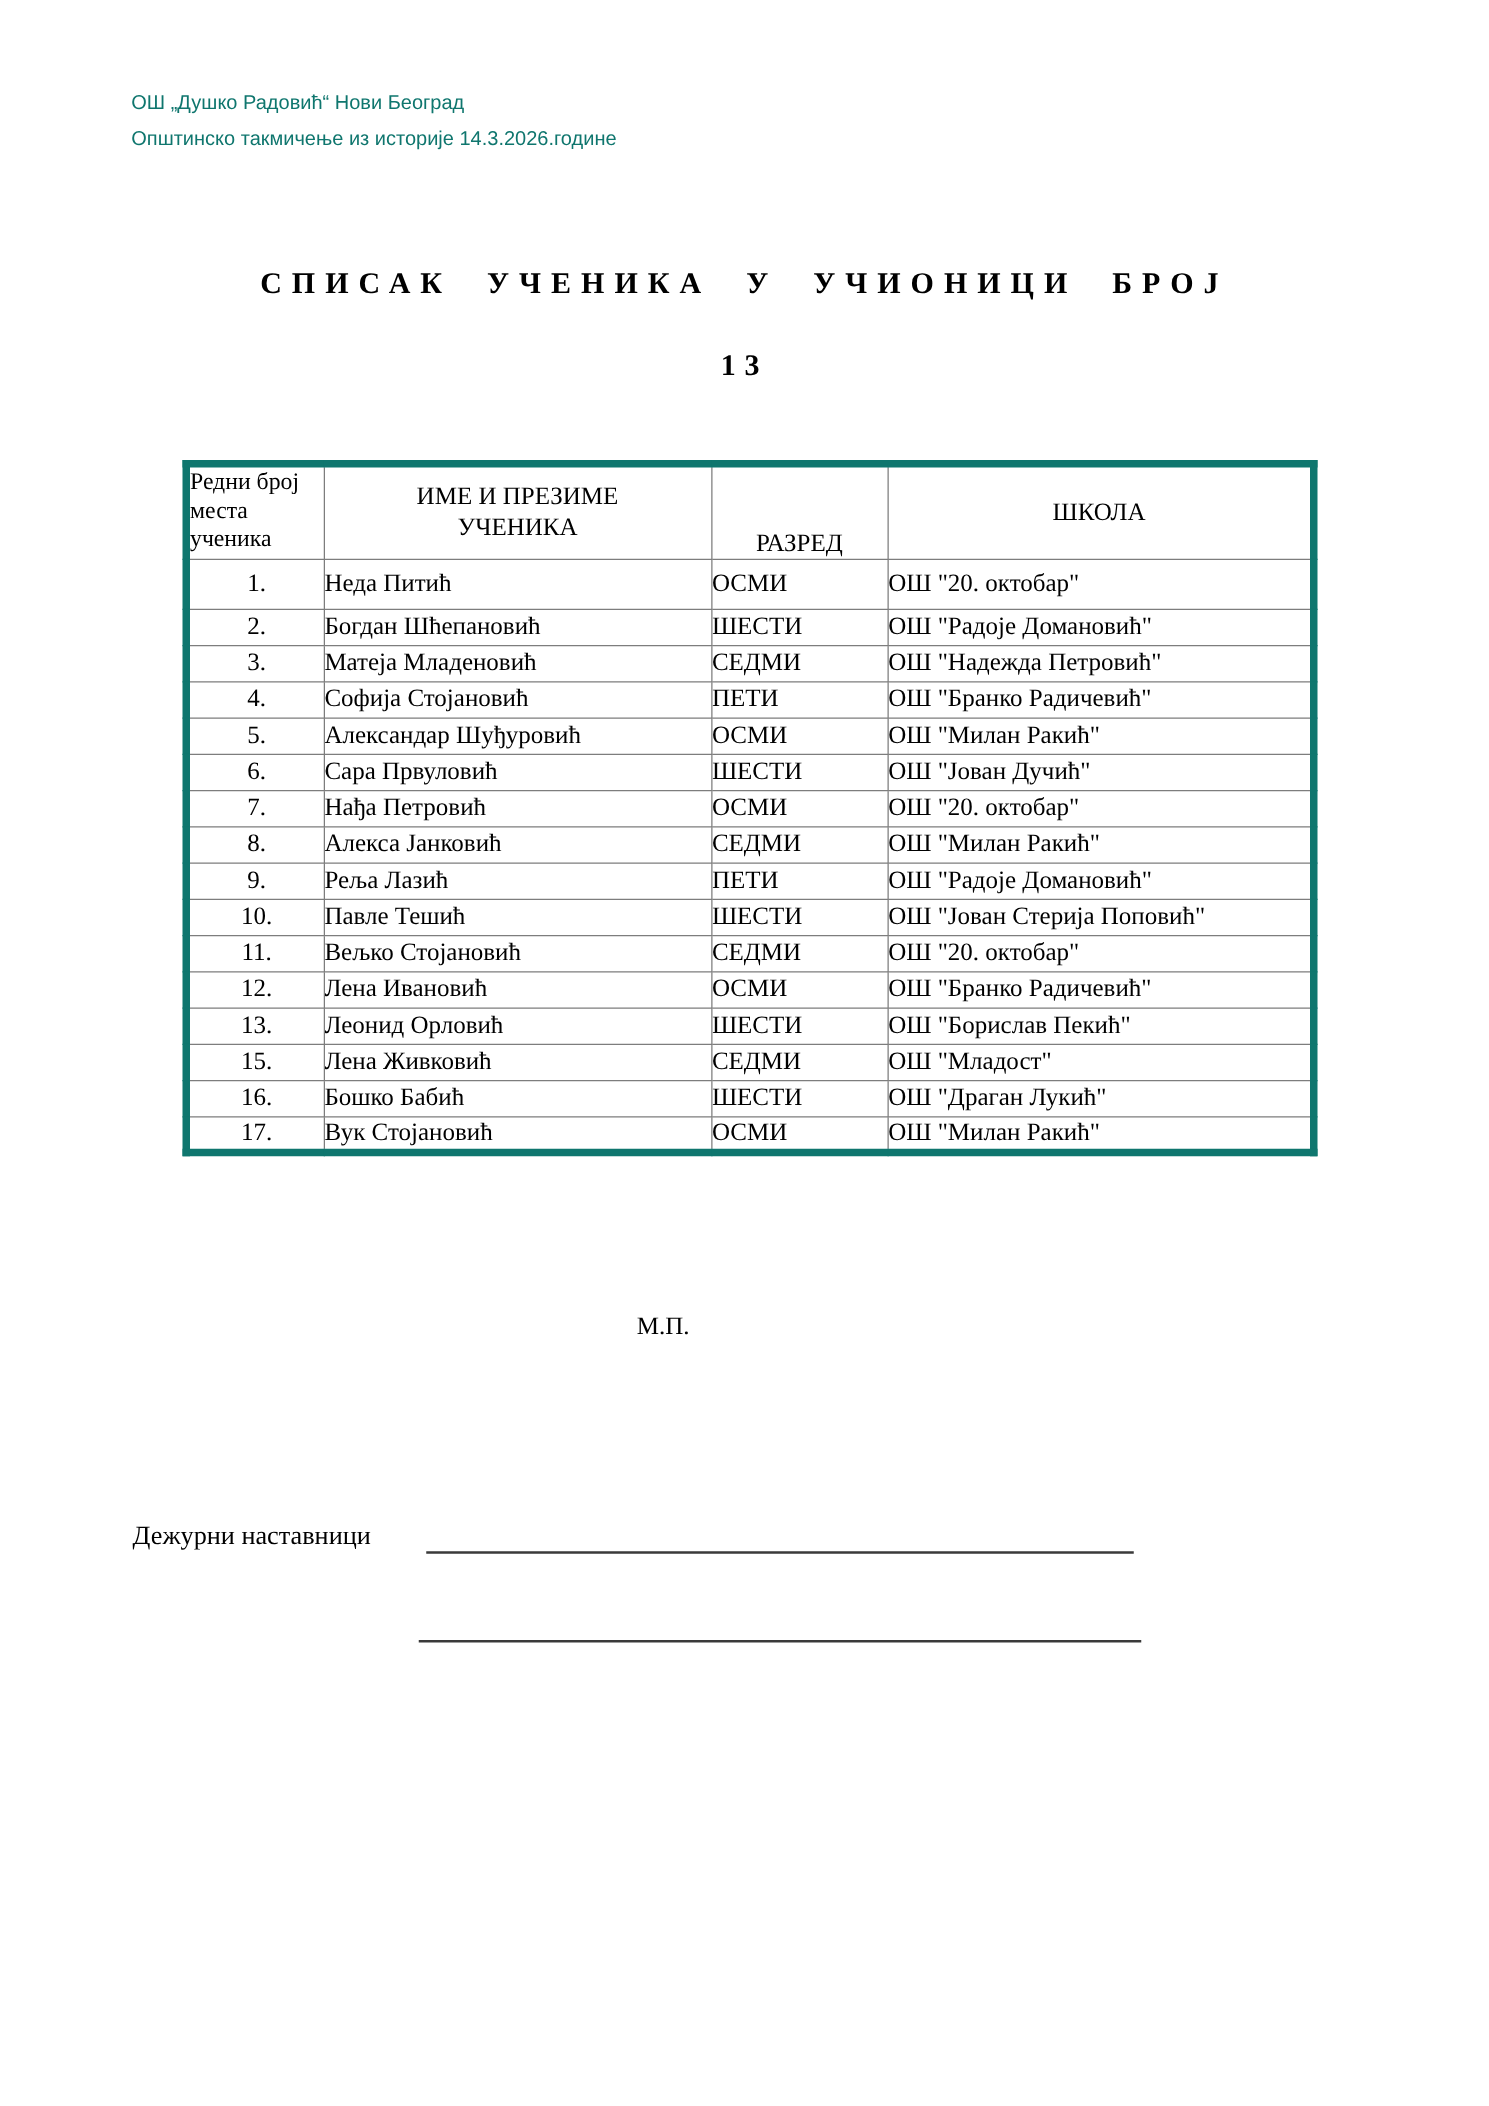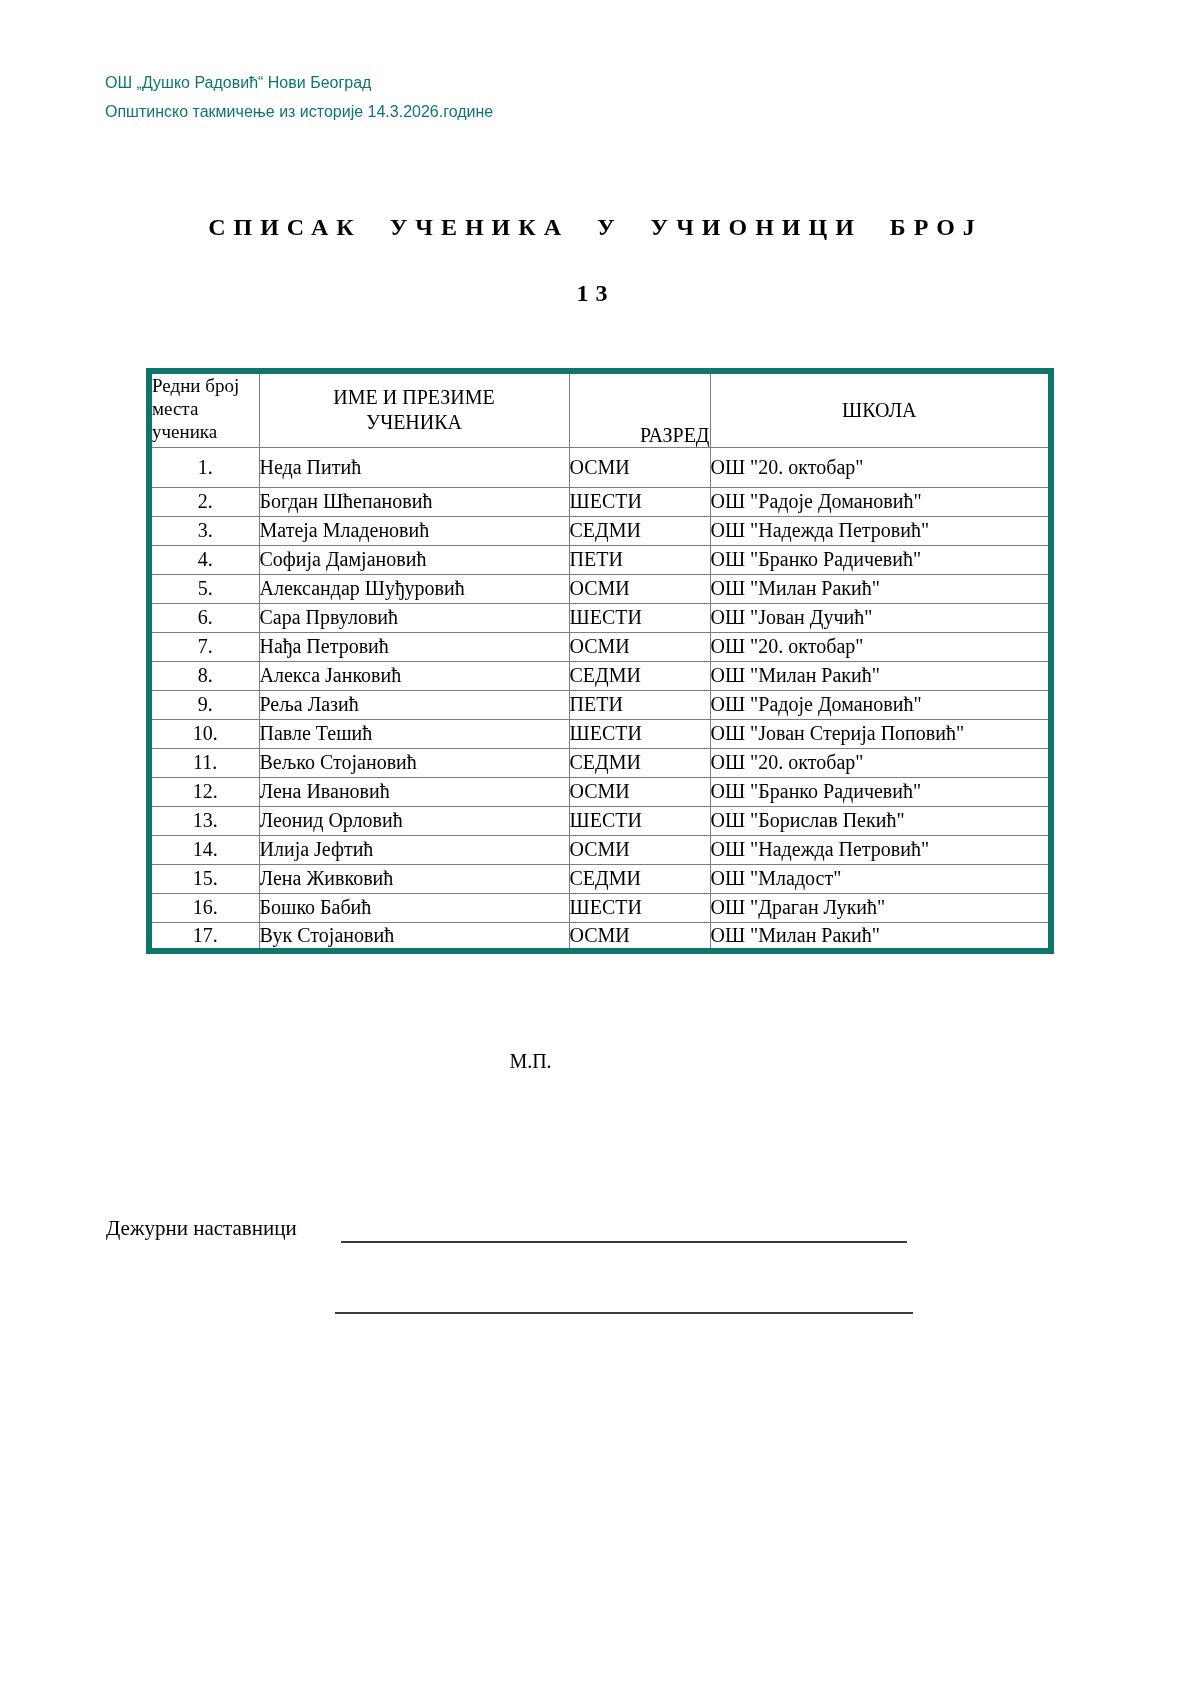--- a/index.html
+++ b/index.html
@@ -79,21 +79,21 @@
   }
   th.c2 {
     vertical-align: middle;
     text-align: center;
     font-weight: normal;
     font-size: 20px;
     line-height: 25px;
   }
   th.c3 {
     vertical-align: bottom;
-    text-align: right;
+    text-align: center;
     font-weight: normal;
     font-size: 20px;
     padding: 0 0 2px 6px;
   }
   th.c4 {
     vertical-align: middle;
     text-align: center;
     font-weight: normal;
     font-size: 20px;
   }
@@ -187,21 +187,21 @@
           <td class="c4">ОШ "Радоје Домановић"</td>
         </tr>
         <tr>
           <td class="c1">3.</td>
           <td class="c2">Матеја Младеновић</td>
           <td class="c3">СЕДМИ</td>
           <td class="c4">ОШ "Надежда Петровић"</td>
         </tr>
         <tr>
           <td class="c1">4.</td>
-          <td class="c2">Софија Дамјановић</td>
+          <td class="c2">Софија Стојановић</td>
           <td class="c3">ПЕТИ</td>
           <td class="c4">ОШ "Бранко Радичевић"</td>
         </tr>
         <tr>
           <td class="c1">5.</td>
           <td class="c2">Александар Шуђуровић</td>
           <td class="c3">ОСМИ</td>
           <td class="c4">ОШ "Милан Ракић"</td>
         </tr>
         <tr>
@@ -246,26 +246,20 @@
           <td class="c3">ОСМИ</td>
           <td class="c4">ОШ "Бранко Радичевић"</td>
         </tr>
         <tr>
           <td class="c1">13.</td>
           <td class="c2">Леонид Орловић</td>
           <td class="c3">ШЕСТИ</td>
           <td class="c4">ОШ "Борислав Пекић"</td>
         </tr>
         <tr>
-          <td class="c1">14.</td>
-          <td class="c2">Илија Јефтић</td>
-          <td class="c3">ОСМИ</td>
-          <td class="c4">ОШ "Надежда Петровић"</td>
-        </tr>
-        <tr>
           <td class="c1">15.</td>
           <td class="c2">Лена Живковић</td>
           <td class="c3">СЕДМИ</td>
           <td class="c4">ОШ "Младост"</td>
         </tr>
         <tr>
           <td class="c1">16.</td>
           <td class="c2">Бошко Бабић</td>
           <td class="c3">ШЕСТИ</td>
           <td class="c4">ОШ "Драган Лукић"</td>

